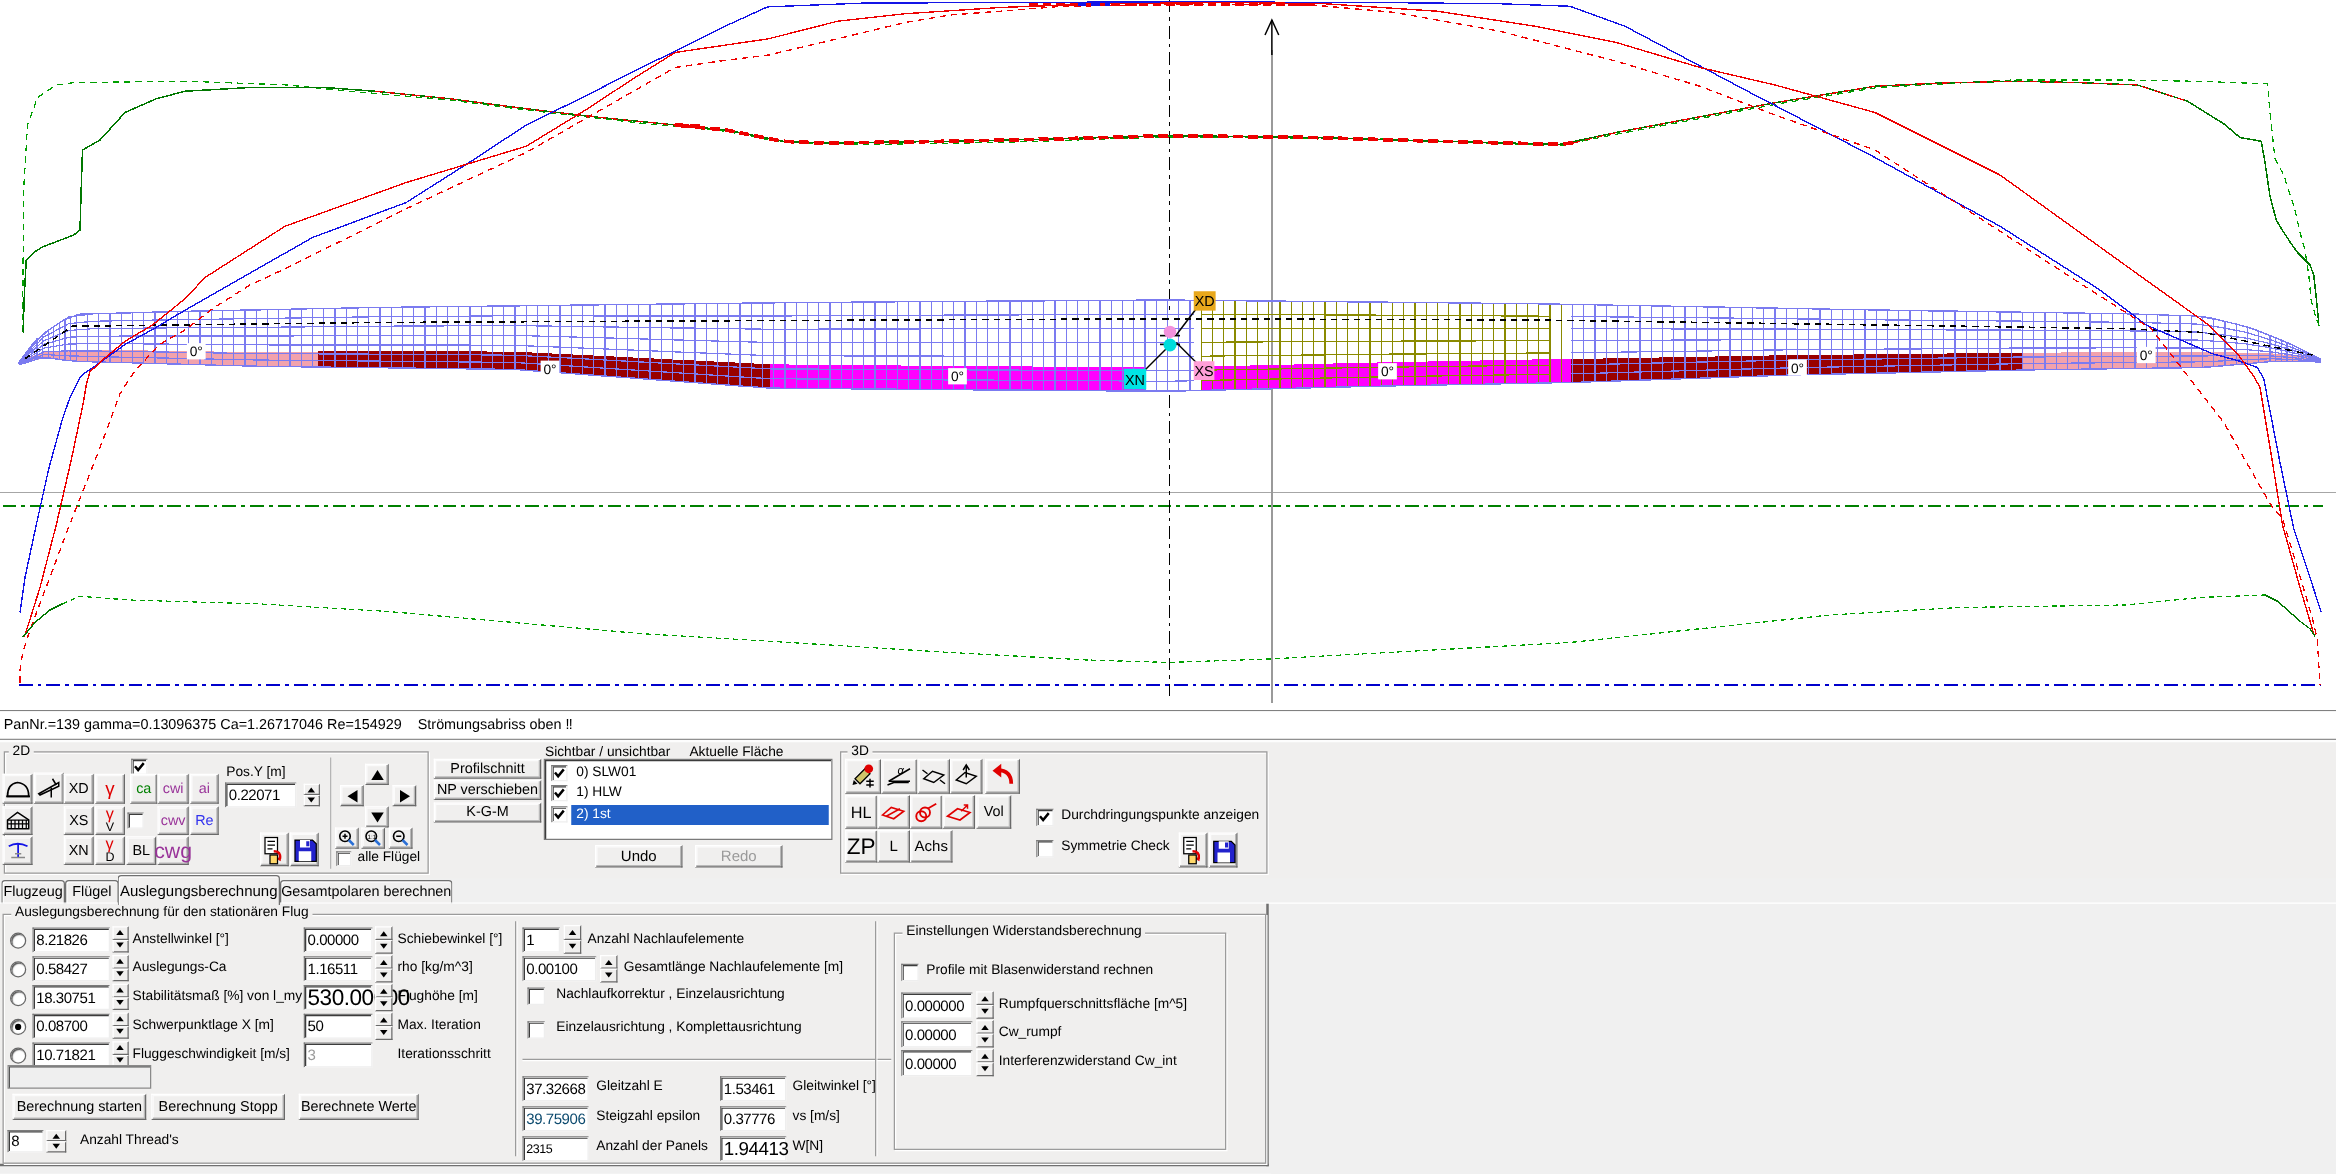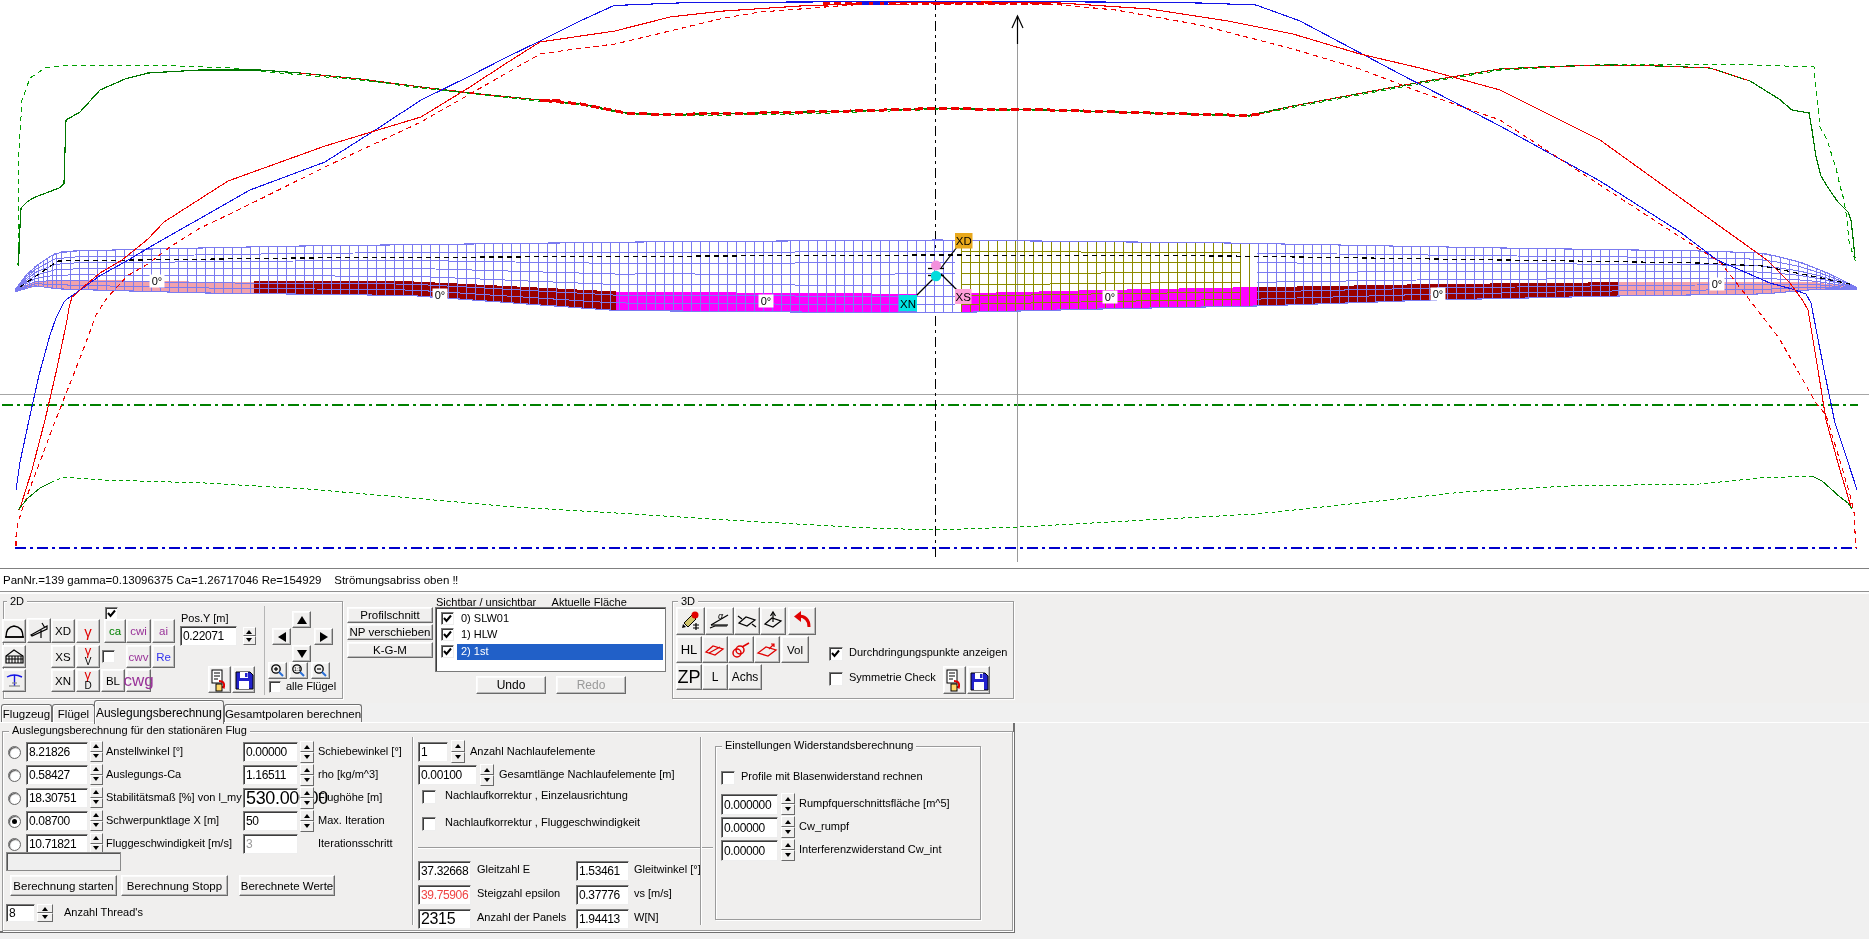--- a/index.html
+++ b/index.html
@@ -661,33 +661,33 @@
 <div class="spin" style="left:480px;top:764px;width:14px;height:22px">
     <div class="u"></div>
     <div class="d"></div>
     <div class="arr" style="left:3.5px;top:3.5px;border-left:3.5px solid transparent;border-right:3.5px solid transparent;border-bottom:4.5px solid #000"></div>
     <div class="arr" style="left:3.5px;top:14px;border-left:3.5px solid transparent;border-right:3.5px solid transparent;border-top:4.5px solid #000"></div>
   </div>
 <div class="txt" style="left:499px;top:768px">Gesamtlänge Nachlaufelemente [m]</div>
 <div class="cb" style="left:422px;top:790px;width:12px;height:12px"></div>
 <div class="txt" style="left:445px;top:789px">Nachlaufkorrektur , Einzelausrichtung</div>
 <div class="cb" style="left:422px;top:817px;width:12px;height:12px"></div>
-<div class="txt" style="left:445px;top:816px">Nachlaufkorrektur , Fluggeschwindigkeit</div>
+<div class="txt" style="left:445px;top:816px">Einzelausrichtung , Komplettausrichtung</div>
 <div class="abs" style="left:418px;top:847px;width:295px;height:1px;background:#9b9b9b;box-shadow:0 1px 0 #fff"></div>
 <div class="fld" style="left:418px;top:861px;width:49px;height:18px;font-size:12px;color:#000">37.32668</div>
 <div class="txt" style="left:477px;top:863px">Gleitzahl E</div>
 <div class="fld" style="left:576px;top:861px;width:49px;height:18px;font-size:12px;color:#000">1.53461</div>
 <div class="txt" style="left:634px;top:863px">Gleitwinkel [°]</div>
-<div class="fld" style="left:418px;top:885px;width:49px;height:18px;font-size:12px;color:#ef4444">39.75906</div>
+<div class="fld" style="left:418px;top:885px;width:49px;height:18px;font-size:12px;color:#0c4a6e">39.75906</div>
 <div class="txt" style="left:477px;top:887px">Steigzahl epsilon</div>
 <div class="fld" style="left:576px;top:885px;width:49px;height:18px;font-size:12px;color:#000">0.37776</div>
 <div class="txt" style="left:634px;top:887px">vs [m/s]</div>
-<div class="fld" style="left:418px;top:909px;width:49px;height:18px;font-size:16px;color:#000">2315</div>
+<div class="fld" style="left:418px;top:909px;width:49px;height:18px;font-size:10px;color:#000">2315</div>
 <div class="txt" style="left:477px;top:911px">Anzahl der Panels</div>
-<div class="fld" style="left:576px;top:909px;width:49px;height:18px;font-size:12px;color:#000">1.94413</div>
+<div class="fld" style="left:576px;top:909px;width:49px;height:18px;font-size:15px;color:#000">1.94413</div>
 <div class="txt" style="left:634px;top:911px">W[N]</div>
 <div class="abs" style="left:700px;top:737px;width:1px;height:188px;background:#9b9b9b;box-shadow:1px 0 0 #fff"></div>
 <div class="grp" style="left:715px;top:746px;width:264px;height:172px"></div>
 <div class="grplab" style="left:722px;top:739px">Einstellungen Widerstandsberechnung</div>
 <div class="cb" style="left:721px;top:771px;width:12px;height:12px"></div>
 <div class="txt" style="left:741px;top:770px">Profile mit Blasenwiderstand rechnen</div>
 <div class="fld" style="left:721px;top:794px;width:53px;height:19px;font-size:12px;color:#000">0.000000</div>
 <div class="spin" style="left:781px;top:793px;width:14px;height:22px">
     <div class="u"></div>
     <div class="d"></div>

